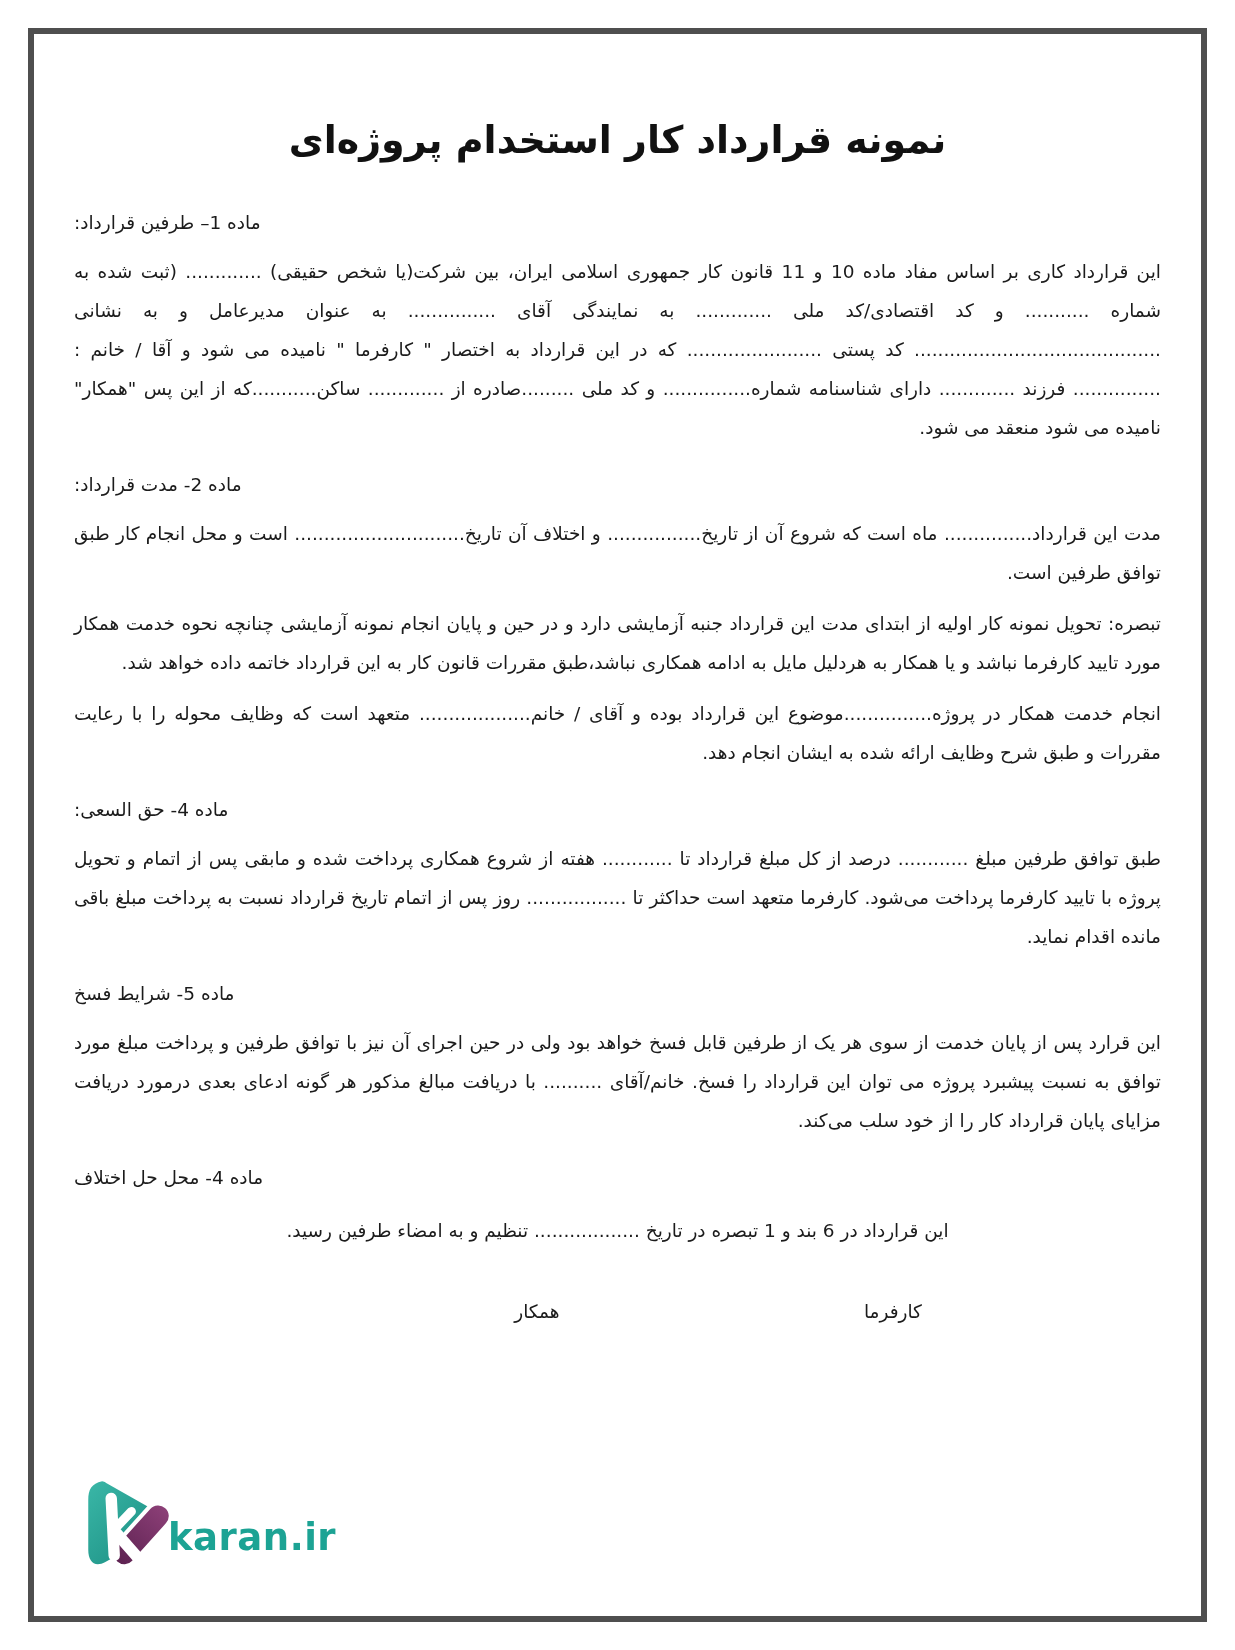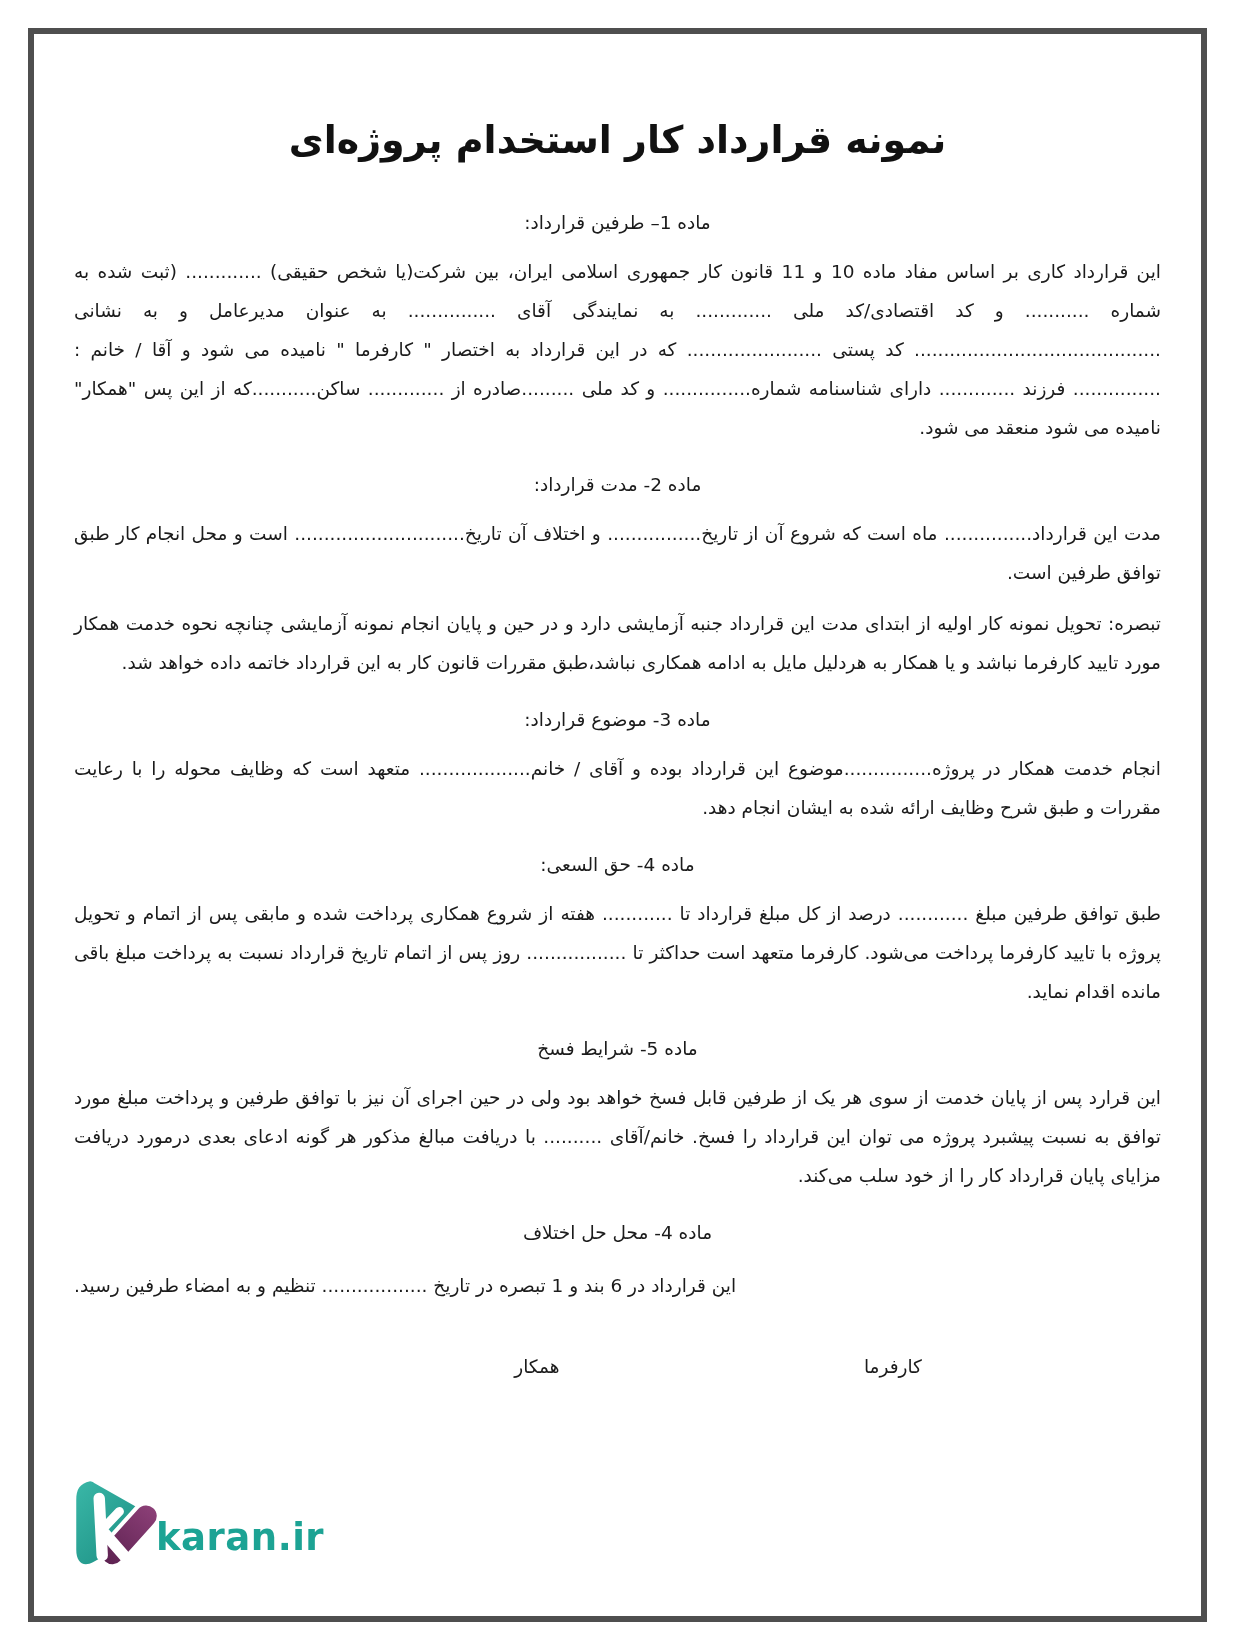--- a/index.html
+++ b/index.html
@@ -32,40 +32,40 @@
   .doc-title {
     text-align: center;
     font-size: 38px;
     font-weight: bold;
     line-height: 1.5;
     margin: 0 0 34px 0;
     color: #111111;
   }
   .article-heading {
     margin: 18px 0 10px 0;
-    text-align: center;
+    text-align: left;
   }
   .para {
     margin: 0 0 12px 0;
     text-align: justify;
   }
   .closing-line {
     margin: 14px 0 0 0;
-    text-align: left;
+    text-align: center;
   }
   .sig-row {
     display: flex;
     direction: rtl;
     margin-top: 42px;
   }
   .sig-employer { margin-right: 22%; text-align: center; }
   .sig-colleague { margin-right: 28%; }
   .logo {
     position: absolute;
-    left: 72px;
+    left: 84px;
     top: 1478px;
     display: flex;
     align-items: flex-end;
     direction: ltr;
   }
   .logo-mark { width: 90px; height: 88px; display: block; }
   .logo-text {
     color: #1ca394;
     font-weight: bold;
     font-size: 37px;
@@ -85,21 +85,20 @@
 
     <h1 class="doc-title">نمونه قرارداد کار استخدام پروژه‌ای</h1>
 
     <div class="article-heading">ماده 1– طرفین قرارداد:</div>
     <p class="para">این قرارداد کاری بر اساس مفاد ماده 10 و 11 قانون کار جمهوری اسلامی  ایران، بین شرکت(یا شخص حقیقی)  ............. (ثبت شده به شماره ........... و کد اقتصادی/کد ملی ............. به نمایندگی آقای ............... به عنوان مدیرعامل و به نشانی  .......................................... کد پستی ....................... که در این قرارداد به اختصار " کارفرما " نامیده می شود و آقا / خانم : ............... فرزند ............. دارای شناسنامه شماره............... و کد ملی .........صادره از ............. ساکن...........که از این پس "همکار" نامیده می شود منعقد می شود.</p>
 
     <div class="article-heading">ماده 2- مدت قرارداد:</div>
     <p class="para">مدت این قرارداد............... ماه است که شروع آن از تاریخ................ و اختلاف آن تاریخ.............................   است و محل انجام کار طبق توافق طرفین است.</p>
     <p class="para">تبصره: تحویل نمونه کار اولیه از ابتدای مدت این قرارداد جنبه آزمایشی دارد و در حین و پایان انجام نمونه آزمایشی چنانچه نحوه خدمت همکار مورد تایید کارفرما نباشد و یا همکار به هردلیل مایل به ادامه همکاری نباشد،طبق مقررات قانون کار به این قرارداد خاتمه داده خواهد شد.</p>
 
-    <div class="article-heading">ماده 3- موضوع قرارداد:</div>
     <p class="para">انجام خدمت همکار در پروژه...............موضوع این قرارداد بوده  و آقای / خانم................... متعهد است که وظایف محوله را با رعایت مقررات و طبق شرح وظایف ارائه شده به ایشان انجام دهد.</p>
 
     <div class="article-heading">ماده 4- حق السعی:</div>
     <p class="para">طبق توافق طرفین مبلغ ............ درصد از کل مبلغ قرارداد تا ............ هفته از شروع همکاری پرداخت شده و مابقی پس از اتمام و تحویل پروژه با تایید کارفرما پرداخت می‌شود. کارفرما متعهد است  حداکثر تا ................. روز پس از اتمام  تاریخ قرارداد نسبت به پرداخت مبلغ باقی مانده اقدام نماید.</p>
 
     <div class="article-heading">ماده 5- شرایط فسخ</div>
     <p class="para">این قرارد پس از پایان خدمت از سوی هر یک از طرفین قابل فسخ خواهد بود ولی در حین اجرای آن نیز با توافق طرفین و پرداخت مبلغ مورد توافق به نسبت پیشبرد پروژه می توان این قرارداد را فسخ.  خانم/آقای .......... با دریافت مبالغ مذکور هر گونه ادعای بعدی درمورد دریافت مزایای پایان قرارداد کار را  از خود سلب می‌کند.</p>
 
     <div class="article-heading">ماده 4- محل حل اختلاف</div>
 

